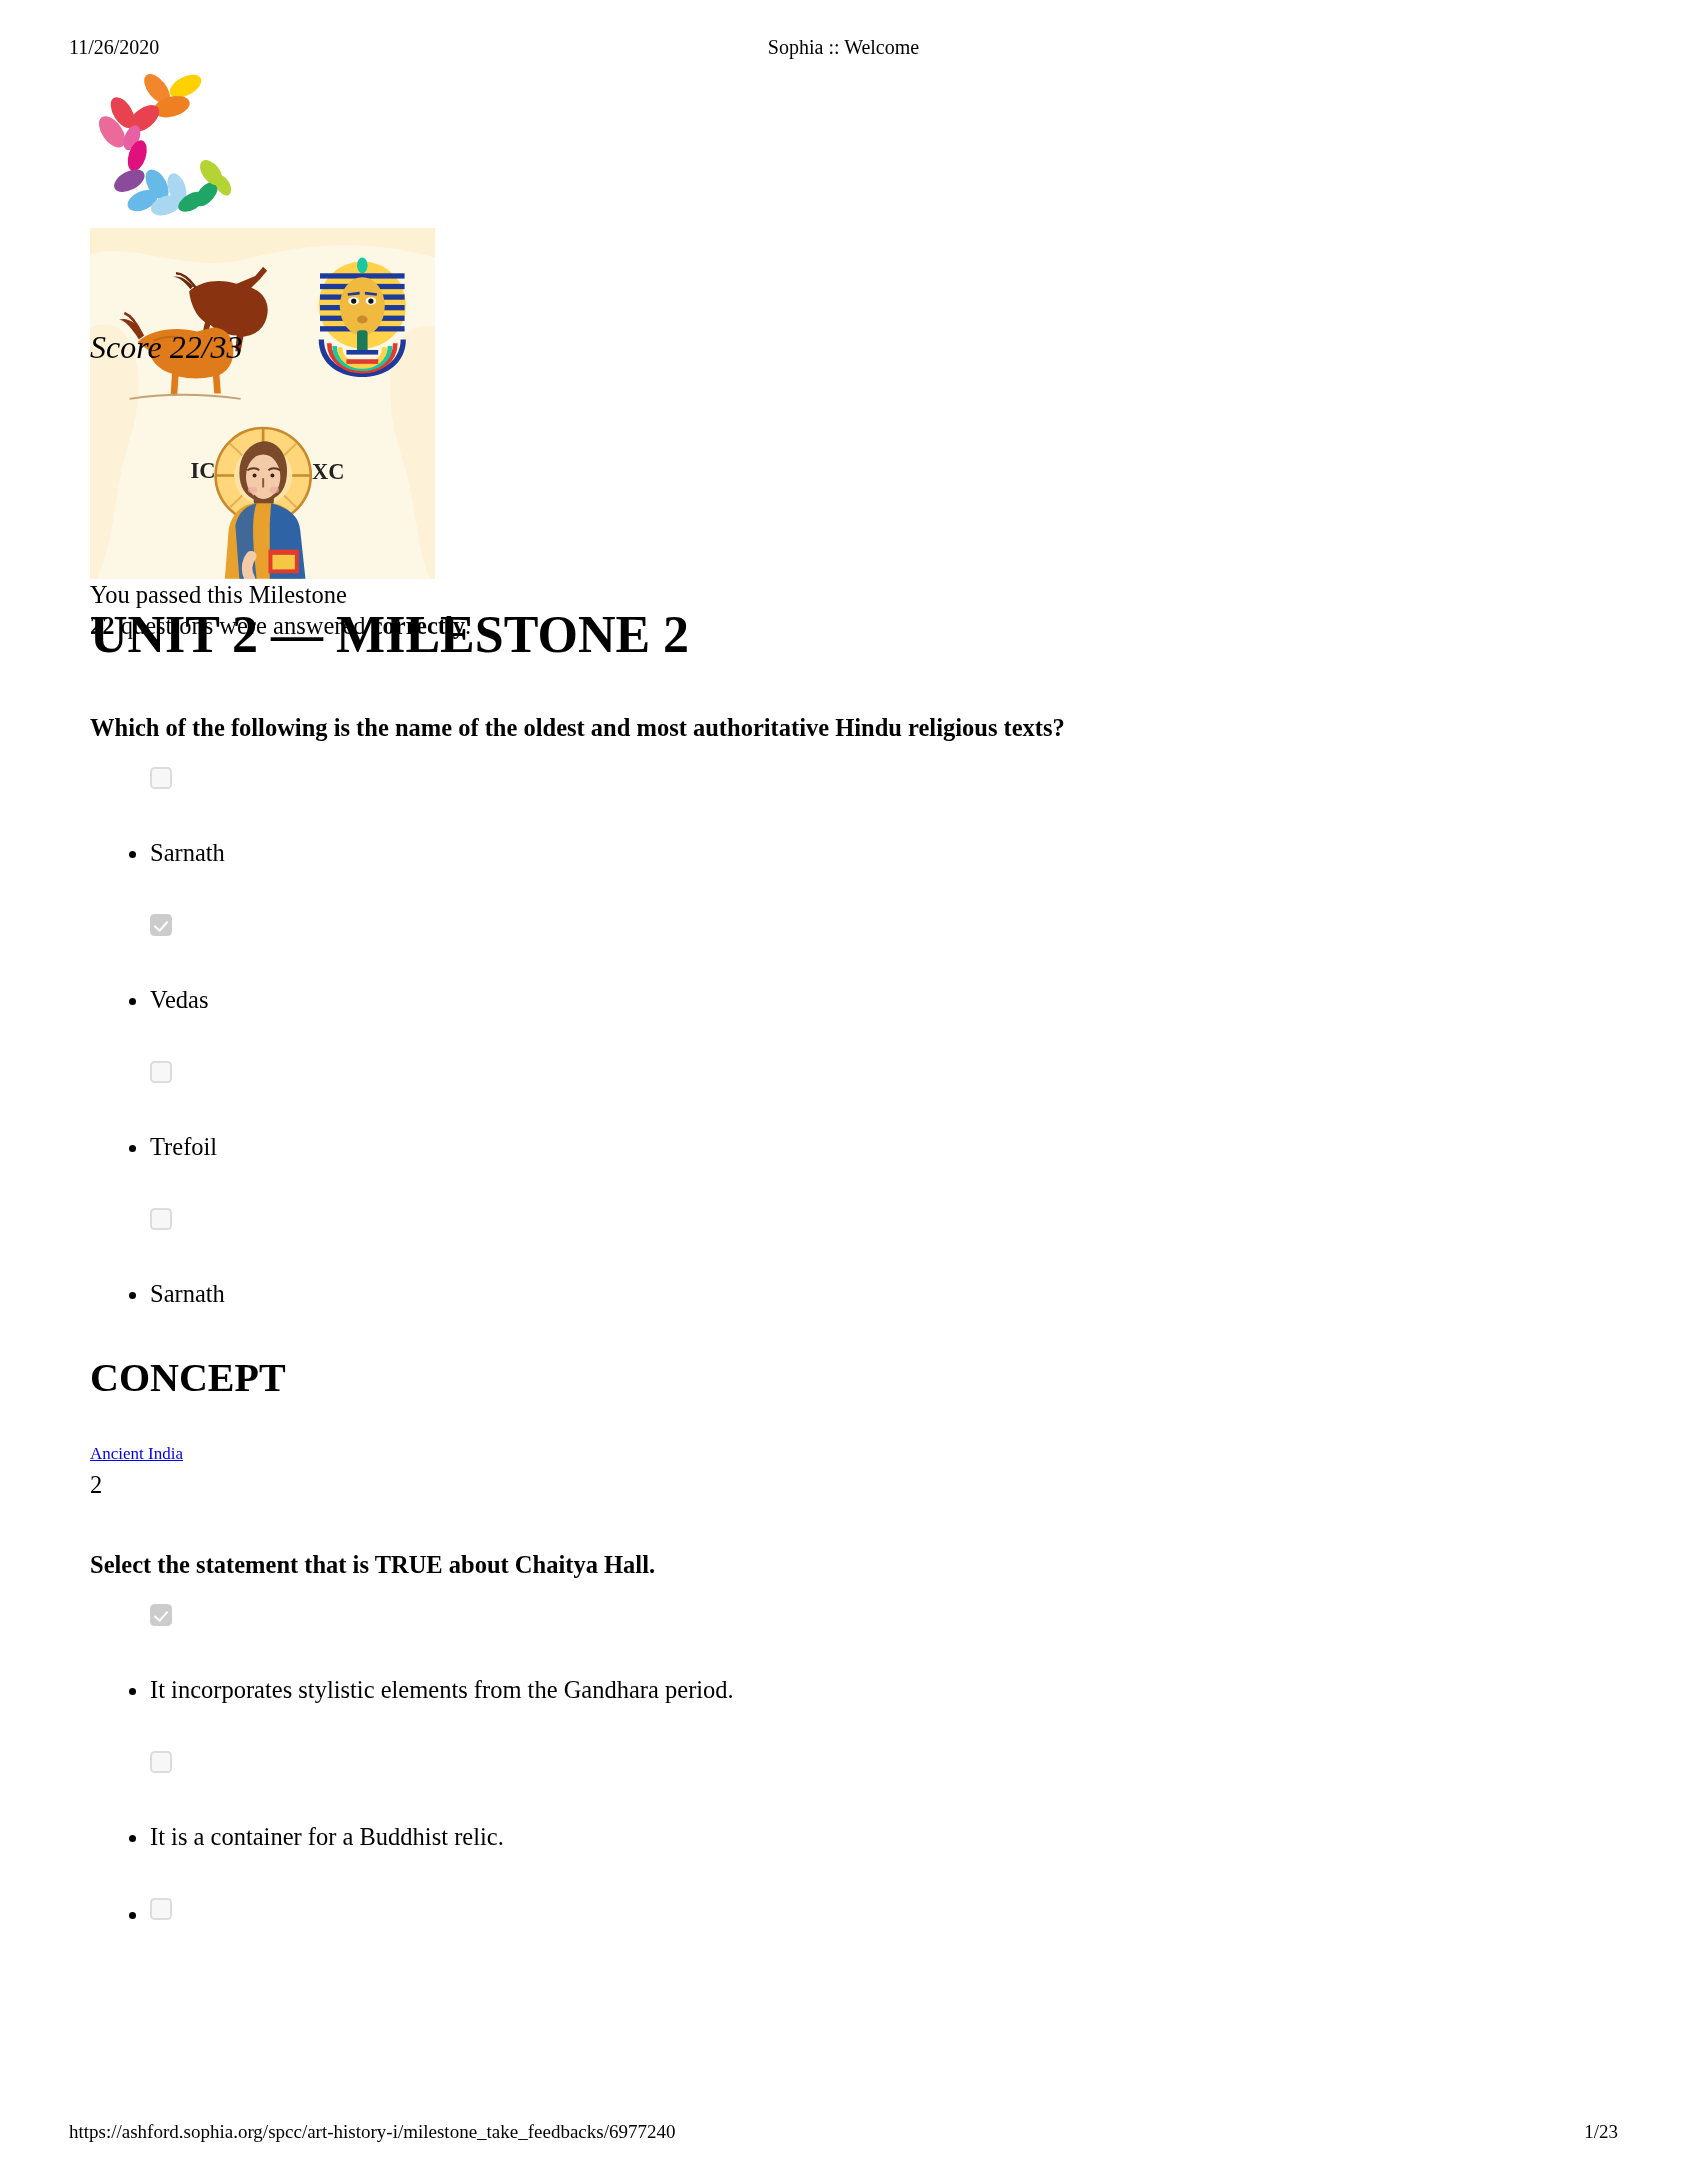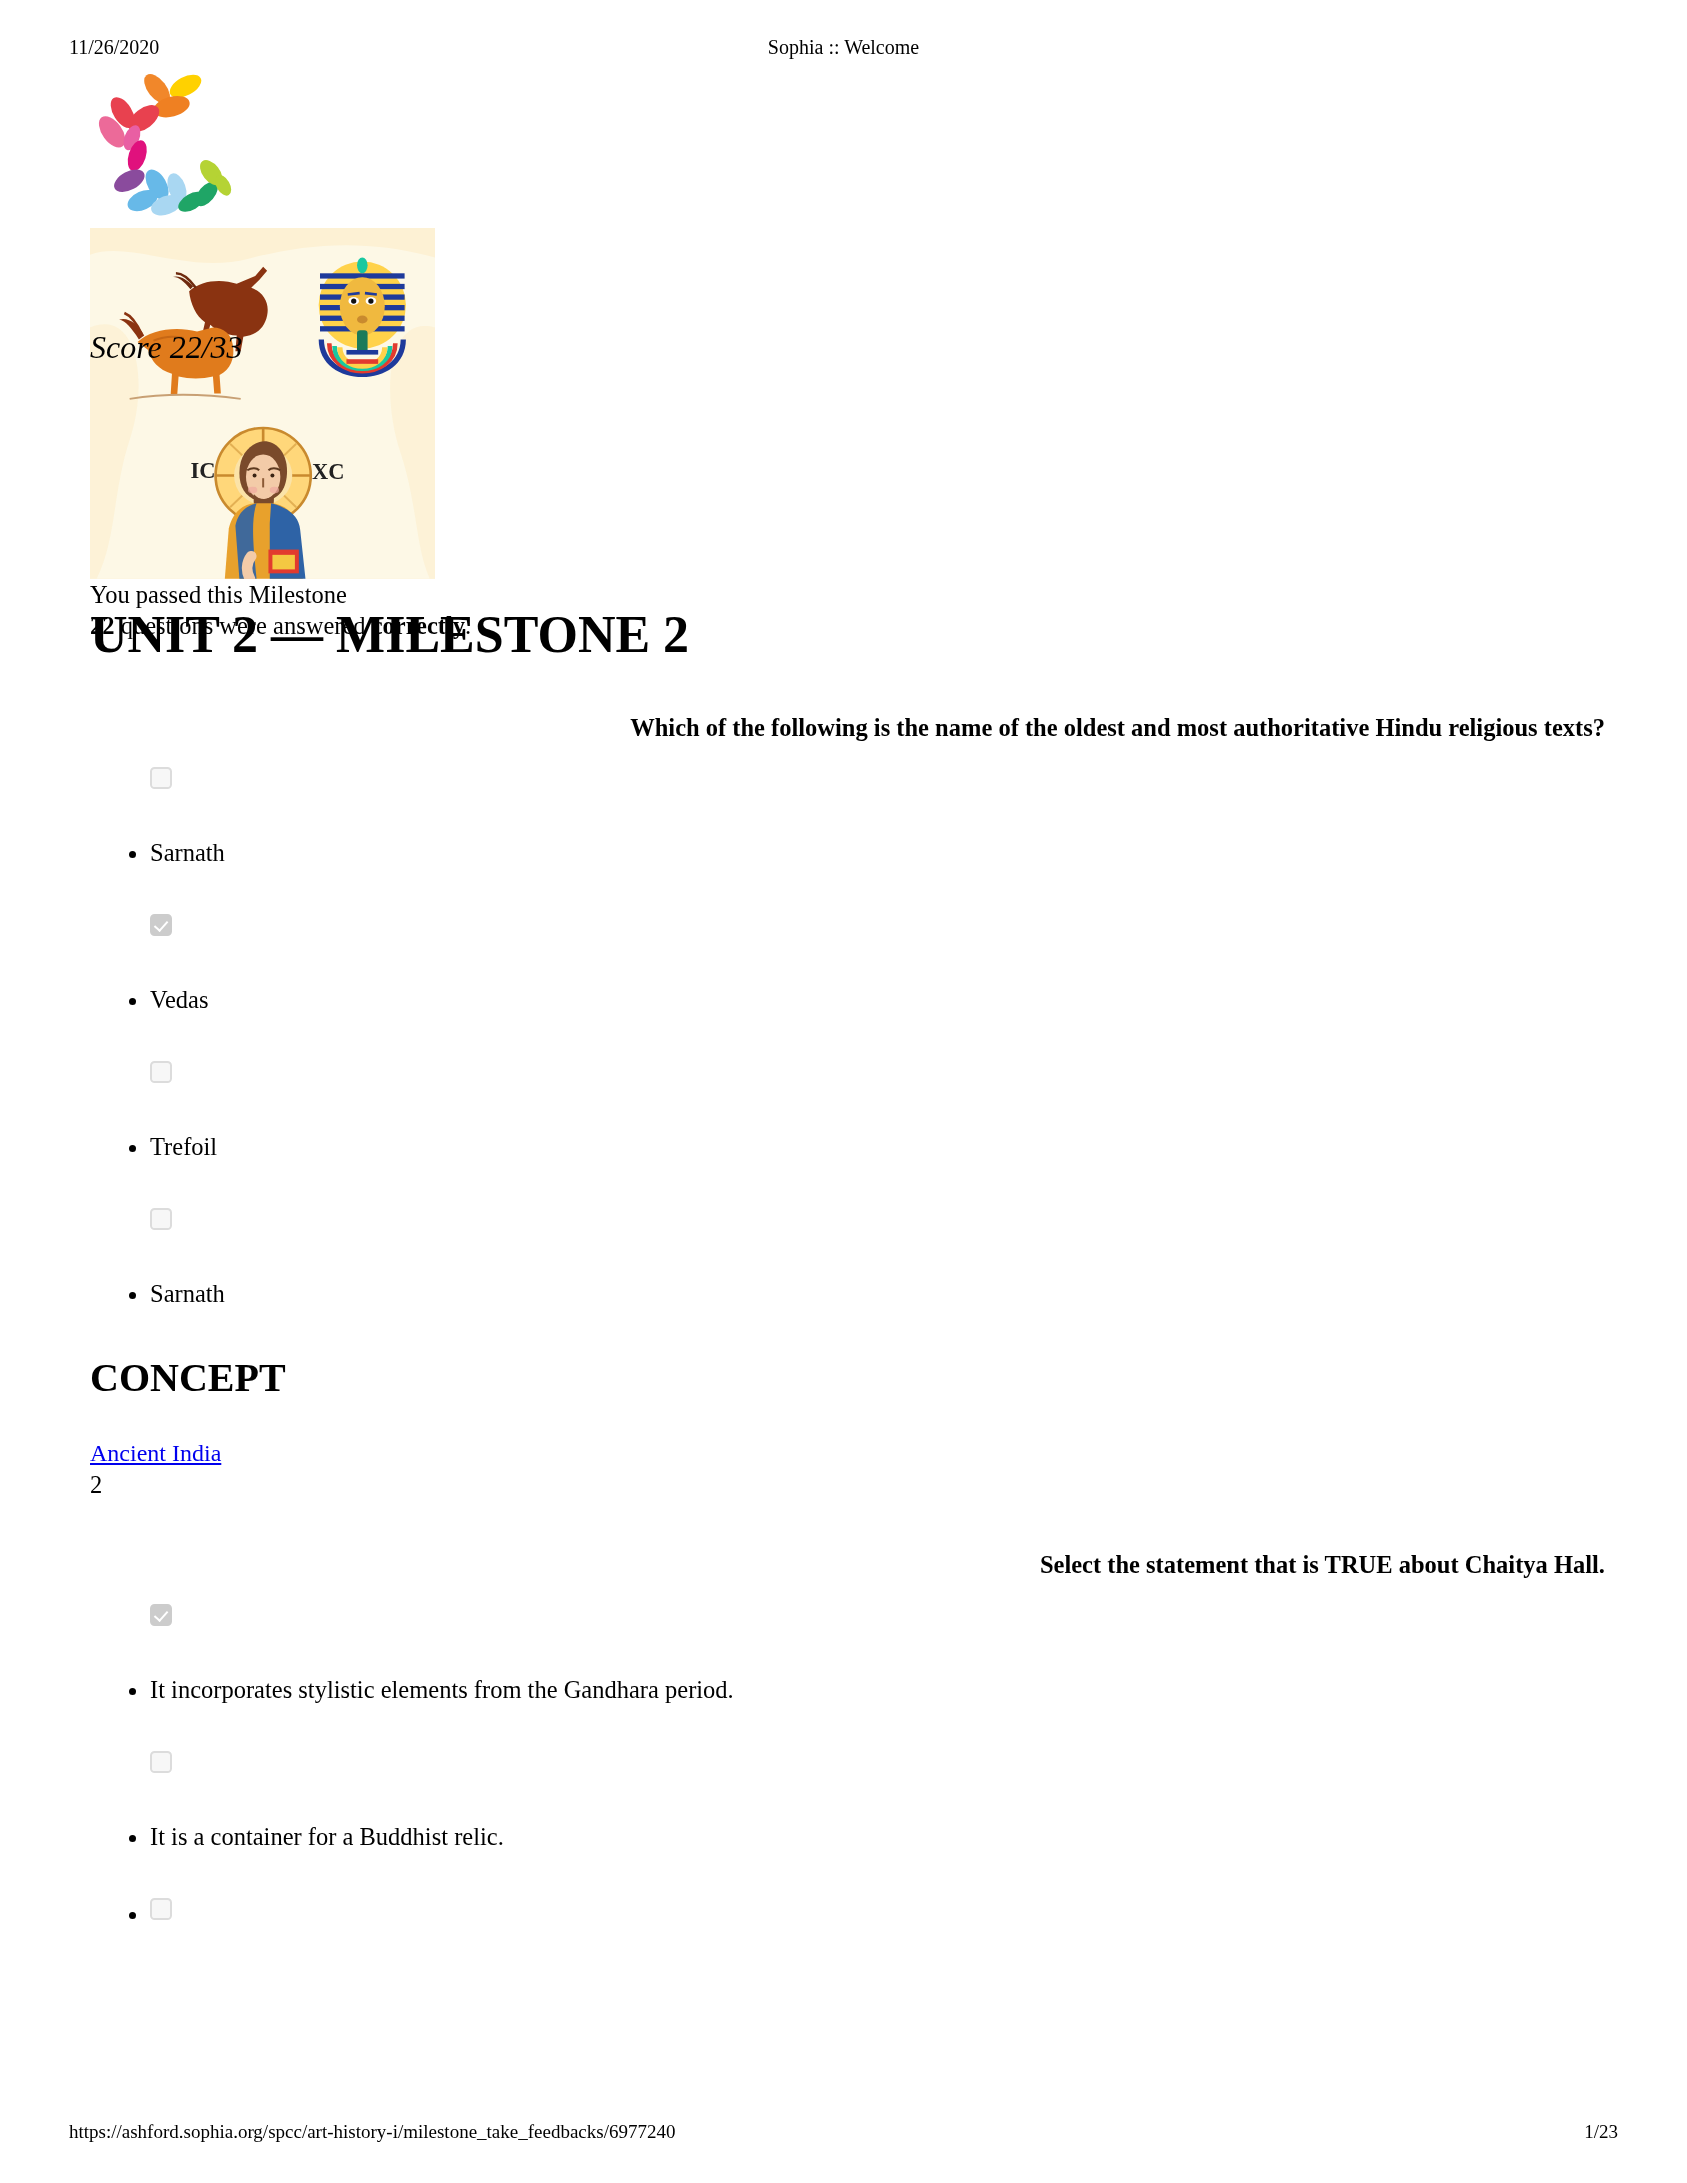--- a/index.html
+++ b/index.html
@@ -136,21 +136,20 @@
 
   
   .question {
     margin-top: 49px;
   }
   .question-stem {
     font-size: 24.5px;
     font-weight: bold;
     line-height: 31px;
     margin: 0 0 0 0;
-    text-align: right;
   }
   ul.options {
     list-style: disc;
     margin: 24px 0 0 0;
     padding-left: 60px;
   }
   ul.options > li {
     margin: 0 0 46px 0;
     padding: 0;
     font-size: 24.5px;
@@ -194,21 +193,21 @@
   
   .concept-heading {
     font-size: 40px;
     font-weight: bold;
     line-height: 46px;
     margin: 34px 0 0 0;
   }
   .concept-link {
     display: inline-block;
     margin-top: 37px;
-    font-size: 24px;
+    font-size: 17px;
     line-height: 31px;
     color: #0000ee;
     text-decoration: underline;
   }
   .concept-num {
     font-size: 24.5px;
     line-height: 31px;
     margin-top: 0;
   }
 </style>

